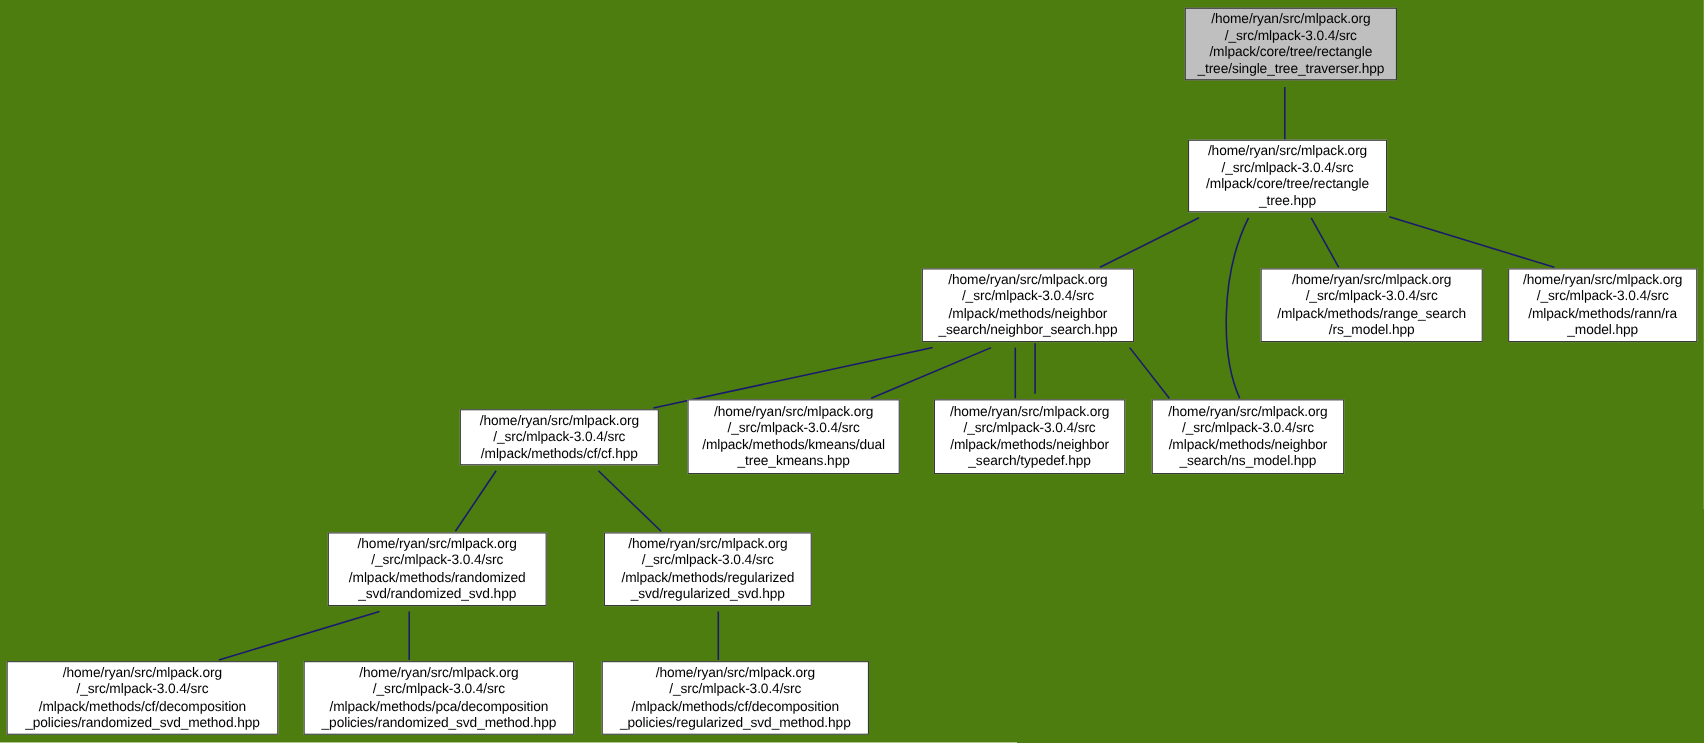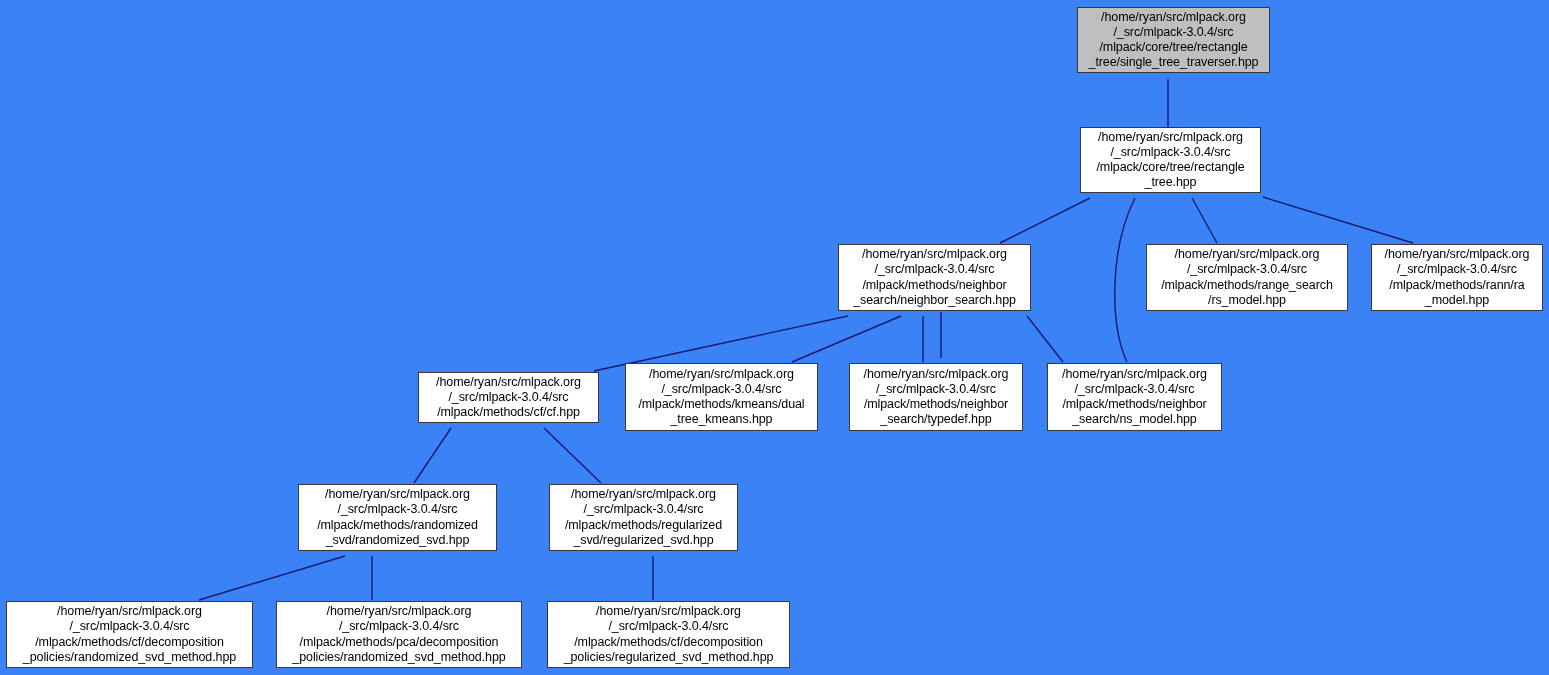--- a/index.html
+++ b/index.html
@@ -5,21 +5,21 @@
   html, body {
     margin: 0;
     padding: 0;
     background: #ffffff;
     font-family: "Liberation Sans", "DejaVu Sans", sans-serif;
   }
   .stage {
     position: relative;
     width: 1549px;
     height: 675px;
-    background: #3b82f6;
+    background: #4d7c0f;
     overflow: hidden;
   }
   .edge-layer {
     position: absolute;
     left: 0;
     top: 0;
     width: 1549px;
     height: 675px;
     pointer-events: none;
   }

